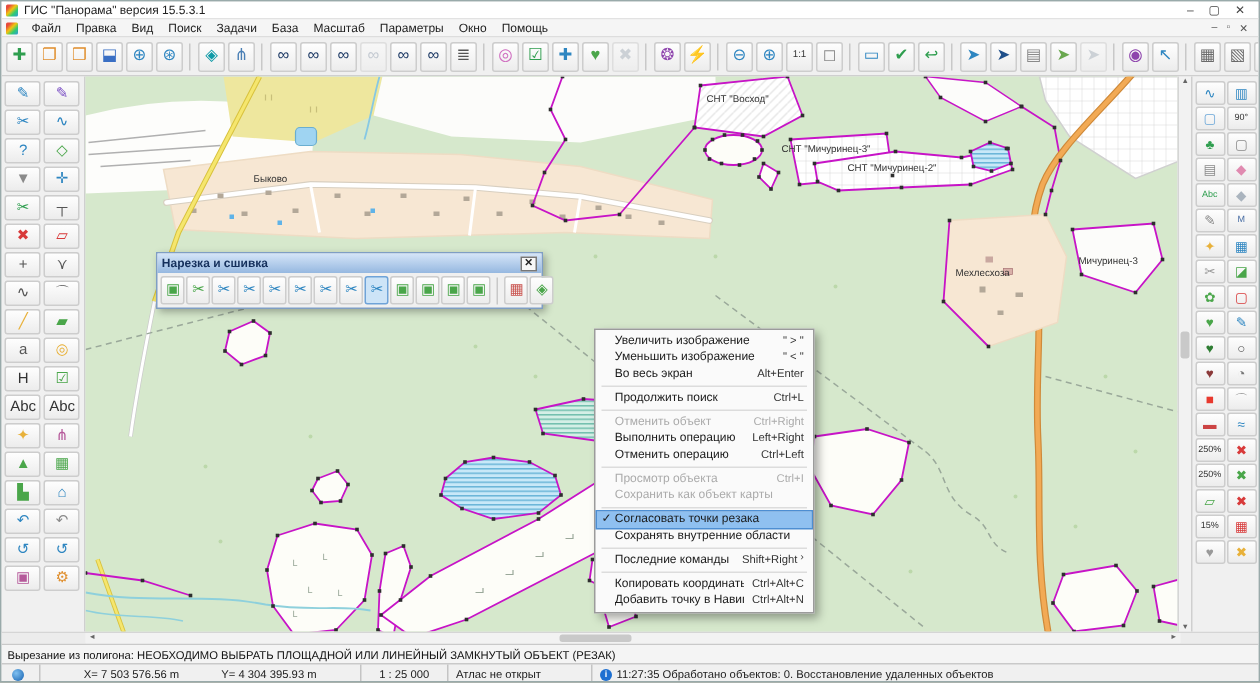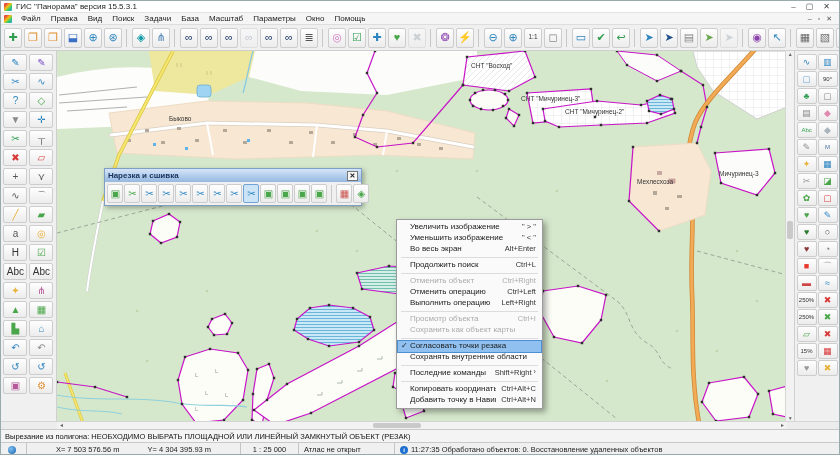--- a/index.html
+++ b/index.html
@@ -780,27 +780,27 @@
             <span class="cm-short">Ctrl+L</span>
           </div>
           <div class="menu-sep"></div>
           <div class="cm-item disabled">
             <span class="cm-check"></span>
             <span class="cm-label">Отменить объект</span>
             <span class="cm-short">Ctrl+Right</span>
           </div>
           <div class="cm-item">
             <span class="cm-check"></span>
+            <span class="cm-label">Выполнить операцию</span>
+            <span class="cm-short">Left+Right</span>
+          </div>
+          <div class="cm-item">
+            <span class="cm-check"></span>
             <span class="cm-label">Отменить операцию</span>
             <span class="cm-short">Ctrl+Left</span>
-          </div>
-          <div class="cm-item">
-            <span class="cm-check"></span>
-            <span class="cm-label">Выполнить операцию</span>
-            <span class="cm-short">Left+Right</span>
           </div>
           <div class="menu-sep"></div>
           <div class="cm-item disabled">
             <span class="cm-check"></span>
             <span class="cm-label">Просмотр объекта</span>
             <span class="cm-short">Ctrl+I</span>
           </div>
           <div class="cm-item disabled">
             <span class="cm-check"></span>
             <span class="cm-label">Сохранить как объект карты</span>

